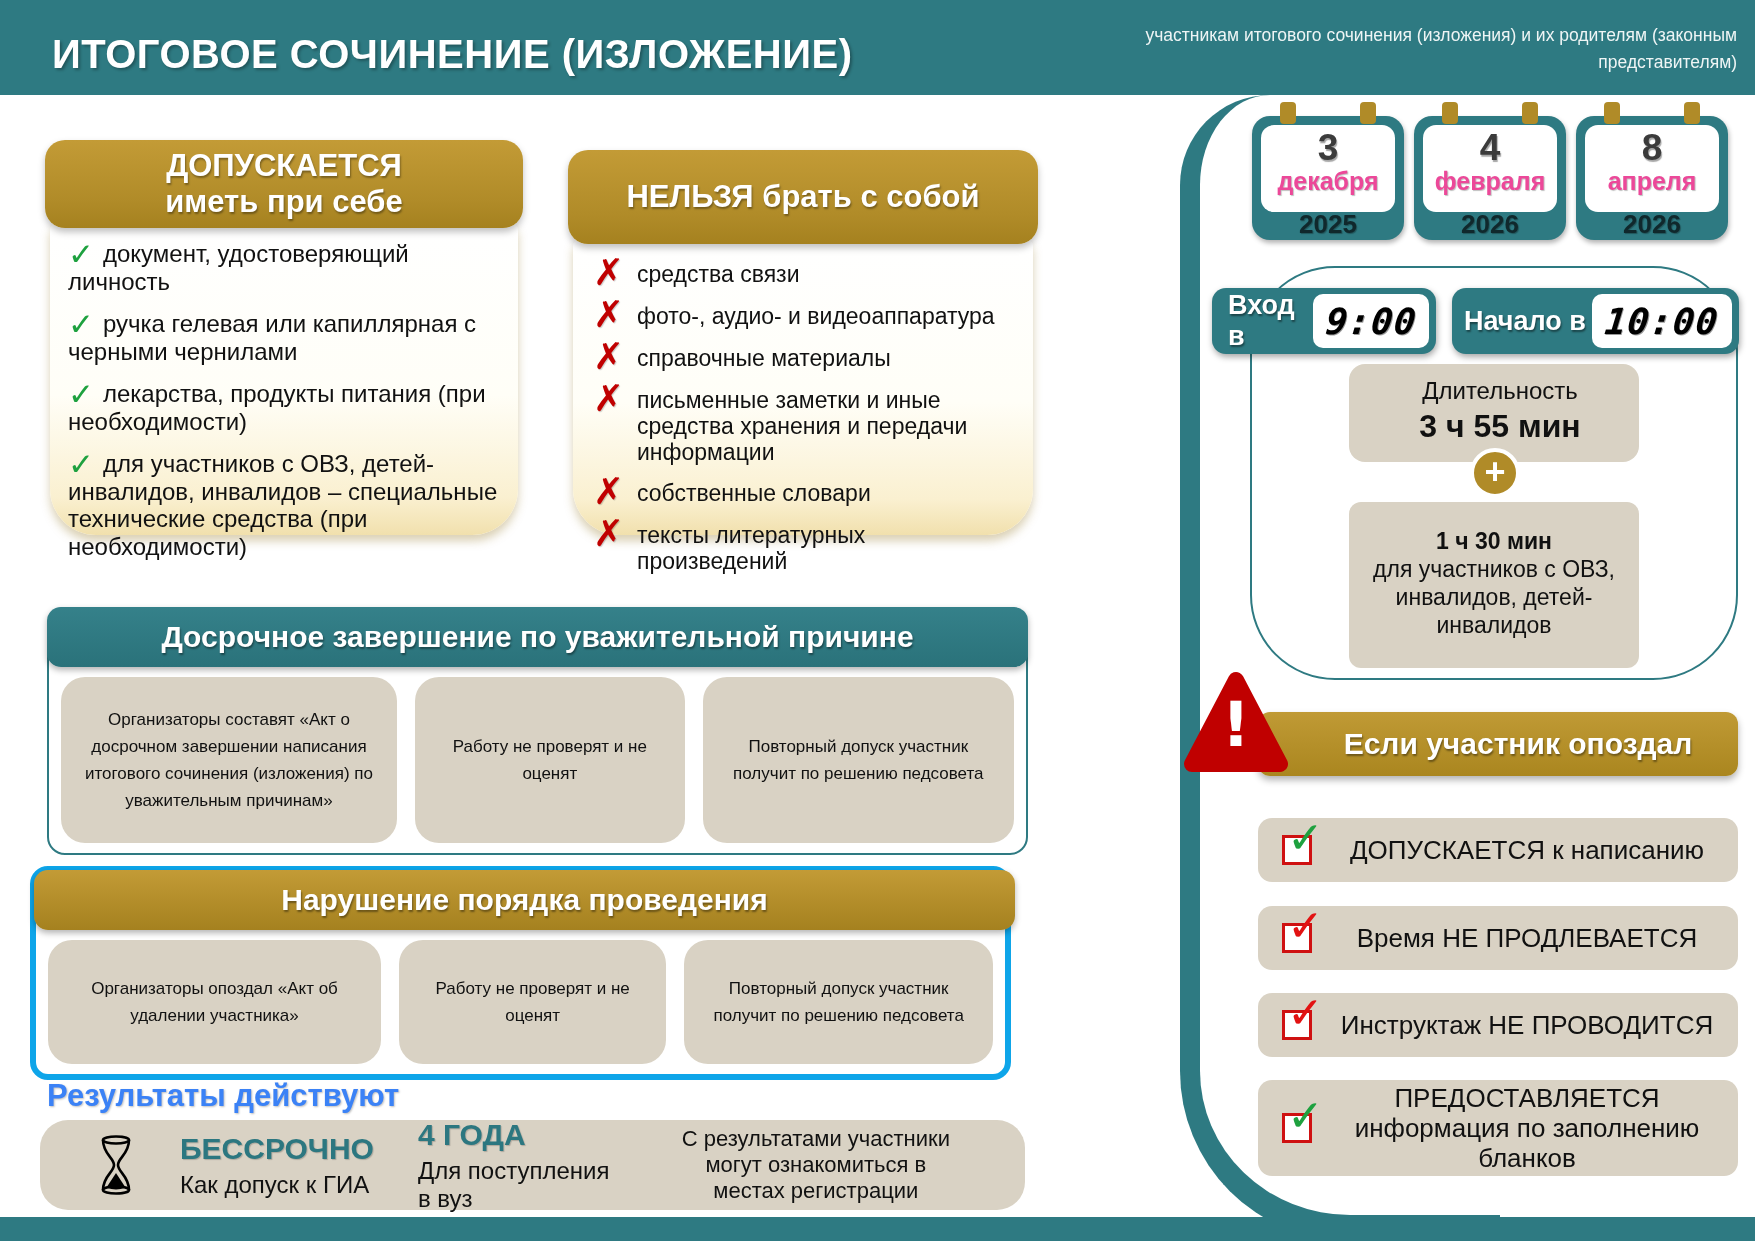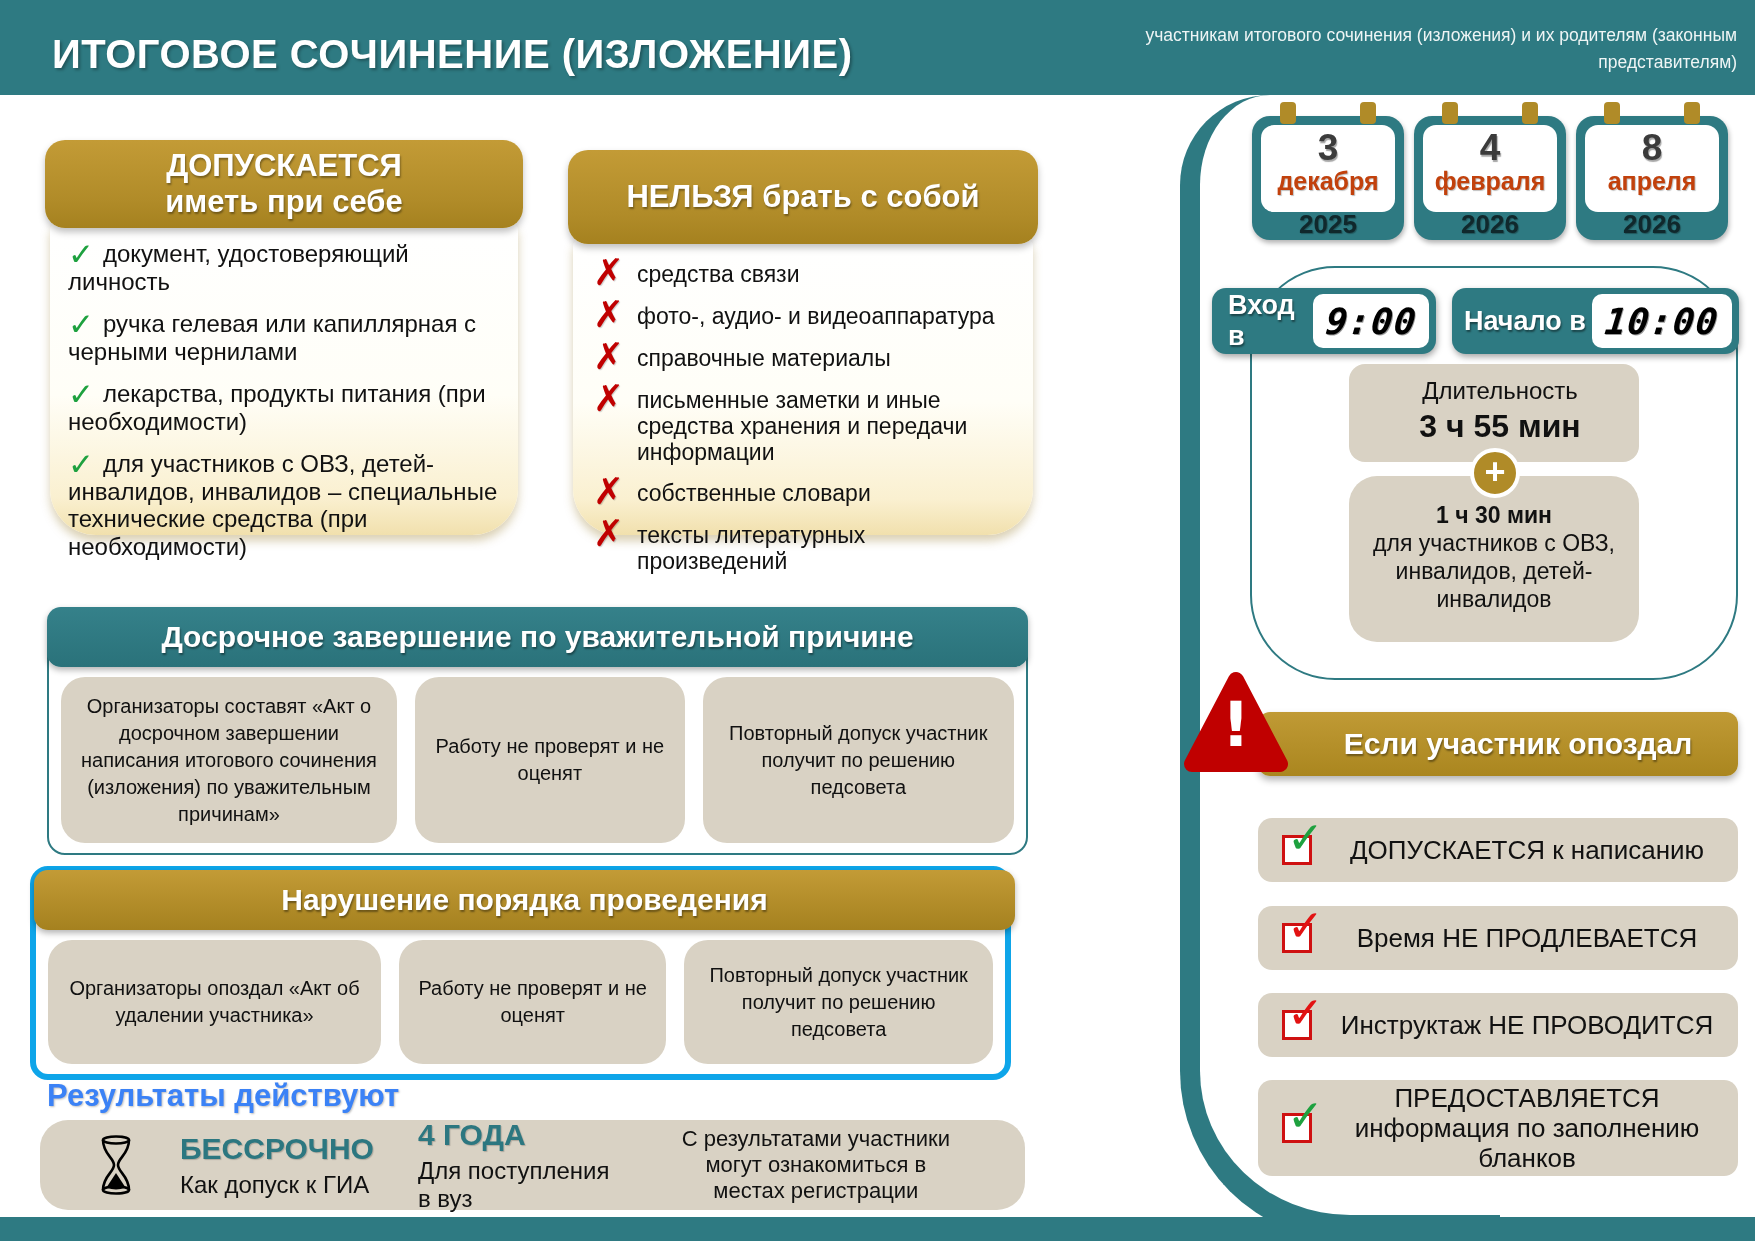--- a/index.html
+++ b/index.html
@@ -48,42 +48,42 @@
   .section{position:absolute;box-sizing:border-box;border-radius:18px;}
   .section-early{left:47px;top:607px;width:981px;height:248px;border:2px solid #2e7a82;}
   .section-violation{left:30px;top:866px;width:981px;height:214px;border:6px solid #0ea5e9;}
   .section-head{position:absolute;left:-2px;top:-2px;width:981px;height:60px;border-radius:14px;
                 color:#fff;font-weight:bold;font-size:30px;display:flex;align-items:center;justify-content:center;
                 box-shadow:0 3px 6px rgba(0,0,0,.3);text-shadow:1px 2px 2px rgba(0,0,0,.4);}
   .head-teal{background:linear-gradient(180deg,#35818a 0%,#2a727a 100%);}
   .head-gold{background:linear-gradient(180deg,#c39b36 0%,#a5811f 100%);}
   .tri-boxes{position:absolute;left:12px;right:12px;top:68px;bottom:10px;display:flex;gap:18px;}
   .tri-box{background:#d9d2c4;border-radius:24px;display:flex;align-items:center;justify-content:center;
-           text-align:center;font-size:20px;line-height:27px;padding:10px 18px;box-sizing:border-box;}
+           text-align:center;font-size:17px;line-height:27px;padding:10px 18px;box-sizing:border-box;}
   .w1{flex:1.22;} .w2{flex:.95;} .w3{flex:1.12;}
 
   
   .results-title{position:absolute;left:47px;top:1078px;font-size:31px;font-weight:bold;color:#3b82f6;
                  text-shadow:1px 1px 2px rgba(0,0,0,.25);}
   .results-box{position:absolute;left:40px;top:1120px;width:985px;height:90px;background:#d9d2c4;
                border-radius:28px;display:flex;align-items:center;padding:12px 34px;box-sizing:border-box;gap:44px;}
   .hourglass{flex:0 0 40px;margin-left:22px;}
   .term{font-size:30px;font-weight:bold;color:#2c7780;text-shadow:1px 1px 1px rgba(0,0,0,.2);}
   .term-desc{font-size:24px;color:#111;margin-top:5px;}
   .results-note{margin-left:auto;width:360px;text-align:center;font-size:22px;line-height:26px;margin-right:28px;}
 
   
   .cal{position:absolute;top:116px;width:152px;height:124px;background:#2e7a82;border-radius:18px;
        box-shadow:1px 3px 5px rgba(0,0,0,.3);}
   .cal1{left:1252px;} .cal2{left:1414px;} .cal3{left:1576px;}
   .cal-face{position:absolute;left:9px;right:9px;top:9px;height:87px;background:#fff;border-radius:13px;
             text-align:center;overflow:hidden;}
   .cal-day{font-size:37px;font-weight:bold;color:#3b3b3b;line-height:40px;margin-top:3px;
            text-shadow:1px 2px 1px rgba(0,0,0,.35);}
-  .cal-month{font-size:25px;font-weight:bold;color:#c2410c;line-height:27px;
+  .cal-month{font-size:25px;font-weight:bold;color:#ec4899;line-height:27px;
              text-shadow:1px 1px 1px rgba(0,0,0,.25);}
   .cal-year{position:absolute;left:0;right:0;bottom:0;text-align:center;font-size:26px;font-weight:bold;
             color:#10282c;text-shadow:1px 1px 1px rgba(0,0,0,.3);}
   .cal-ring{position:absolute;top:-14px;width:16px;height:22px;background:#b08b28;border-radius:4px;}
   .ring-l{left:28px;} .ring-r{right:28px;}
 
   
   .sched-frame{position:absolute;left:1250px;top:266px;width:488px;height:414px;box-sizing:border-box;
                border:2px solid #2e7a82;border-radius:85px;}
   .pill{position:absolute;top:288px;height:66px;background:#2e7a82;border-radius:14px;z-index:2;
@@ -96,21 +96,21 @@
   .clock-entry{width:104px;} .clock-start{width:128px;}
   .clock-digits{font-family:"DejaVu Sans Mono",monospace;font-style:oblique;font-weight:bold;font-size:36px;
                 color:#000;letter-spacing:1px;transform:skewX(-6deg);text-shadow:1px 1px 0 rgba(0,0,0,.4);}
   .dur{position:absolute;left:1349px;top:364px;width:290px;height:98px;background:#d9d2c4;border-radius:16px;
        text-align:center;padding-top:13px;box-sizing:border-box;padding-left:12px;}
   .dur-label{font-size:24px;}
   .dur-value{font-size:32px;font-weight:bold;margin-top:3px;}
   .plus{position:absolute;left:1470px;top:448px;width:50px;height:50px;box-sizing:border-box;z-index:3;
         background:#b08b28;border:4px solid #fff;border-radius:50%;color:#fff;font-size:36px;font-weight:bold;
         display:flex;align-items:center;justify-content:center;line-height:1;padding-bottom:3px;}
-  .extra{position:absolute;left:1349px;top:476px;width:290px;height:166px;background:#d9d2c4;border-radius:28px;
+  .extra{position:absolute;left:1349px;top:502px;width:290px;height:166px;background:#d9d2c4;border-radius:12px;
          text-align:center;padding:25px 16px 0;box-sizing:border-box;font-size:23px;line-height:28px;}
   .extra-value{font-weight:bold;}
 
   
   .warn-tri{position:absolute;left:1182px;top:668px;width:108px;height:112px;z-index:4;}
   .warn-mark{position:absolute;left:1182px;top:676px;width:108px;height:96px;z-index:5;color:#fff;
              font-size:62px;font-weight:bold;display:flex;align-items:center;justify-content:center;
              font-family:"DejaVu Sans",sans-serif;}
   .late-banner{position:absolute;left:1258px;top:712px;width:480px;height:64px;z-index:2;
                background:linear-gradient(180deg,#c09a35 0%,#aa861f 100%);border-radius:12px;

